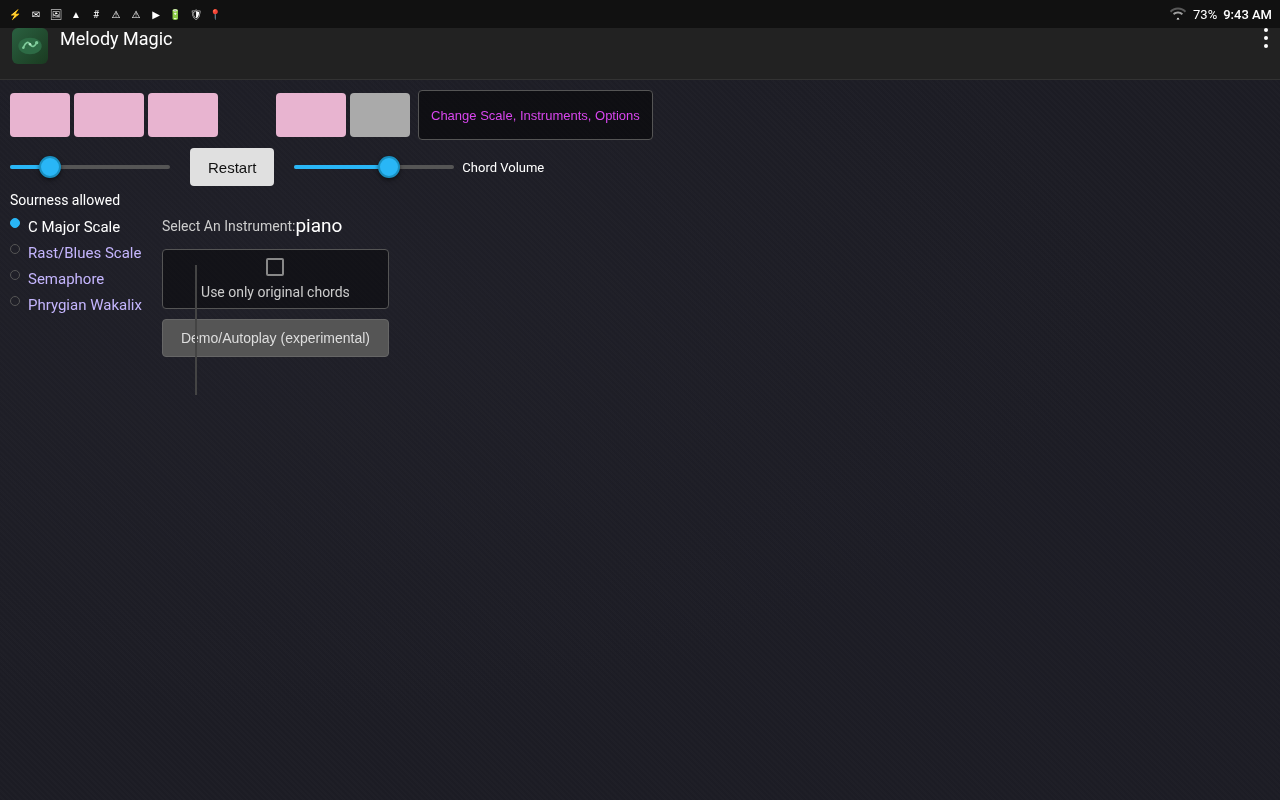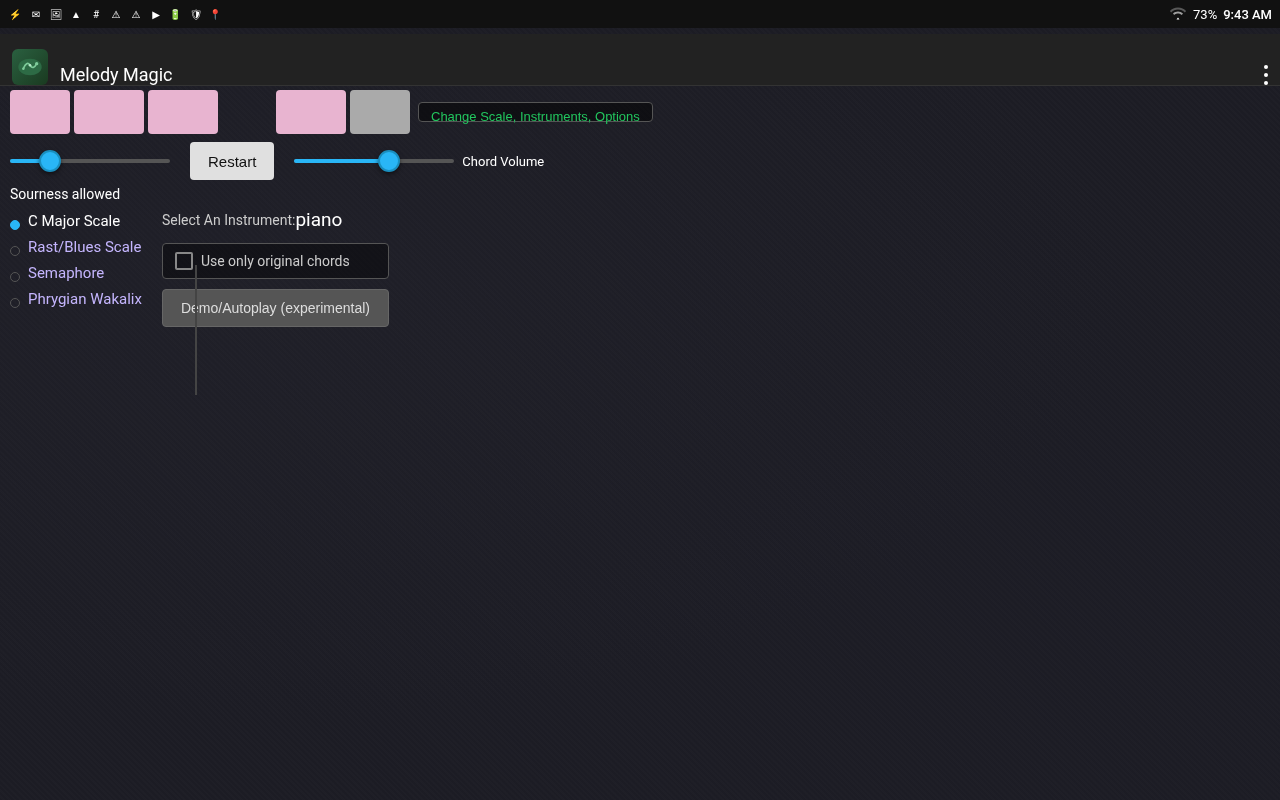--- a/index.html
+++ b/index.html
@@ -60,27 +60,27 @@
       display: inline-flex;
       align-items: center;
       justify-content: center;
       font-size: 10px;
       color: #fff;
     }
 
     
     .title-bar {
       position: absolute;
-      top: 34px;
+      top: 28px;
       left: 0;
       right: 0;
       height: 52px;
       background: #222;
       display: flex;
-      align-items: flex-end;
+      align-items: flex-start;
       padding: 0 12px;
       z-index: 100;
       border-bottom: 1px solid #333;
     }
     .app-icon {
       width: 36px;
       height: 36px;
       border-radius: 6px;
       background: linear-gradient(135deg, #2a6040, #1a3a20);
       display: flex;
@@ -144,24 +144,24 @@
     .btn-1 { width: 60px; }
     .btn-2 { width: 70px; }
     .btn-3 { width: 70px; }
     .btn-4 { width: 70px; }
     .btn-5 { width: 60px; background: #aaa; }
 
     .change-scale-btn {
       background: rgba(0,0,0,0.5);
       border: 1px solid #555;
       border-radius: 4px;
-      color: #22c55e;
+      color: #d946ef;
       font-size: 13px;
       padding: 6px 12px;
-      height: 20px;
+      height: 50px;
       cursor: pointer;
       margin-left: 4px;
     }
 
     
     .slider-row {
       display: flex;
       align-items: center;
       padding: 0 10px;
       margin-bottom: 6px;
@@ -231,21 +231,21 @@
       font-size: 14px;
     }
 
     
     .scale-list {
       padding: 0 10px;
       margin-bottom: 10px;
     }
     .scale-item {
       display: flex;
-      align-items: flex-end;
+      align-items: flex-start;
       gap: 8px;
       padding: 4px 0;
       cursor: pointer;
     }
     .scale-dot {
       width: 10px;
       height: 10px;
       border-radius: 50%;
       background: transparent;
       border: 1.5px solid #555;
@@ -280,20 +280,21 @@
     }
     .chord-checkbox-container {
       display: flex;
       align-items: center;
       gap: 8px;
       background: rgba(0,0,0,0.4);
       border: 1px solid #555;
       border-radius: 4px;
       padding: 8px 12px;
       cursor: pointer;
+      flex-direction: column;
     }
     .chord-checkbox {
       width: 18px;
       height: 18px;
       border: 2px solid #888;
       border-radius: 2px;
       background: transparent;
       display: flex;
       align-items: center;
       justify-content: center;

